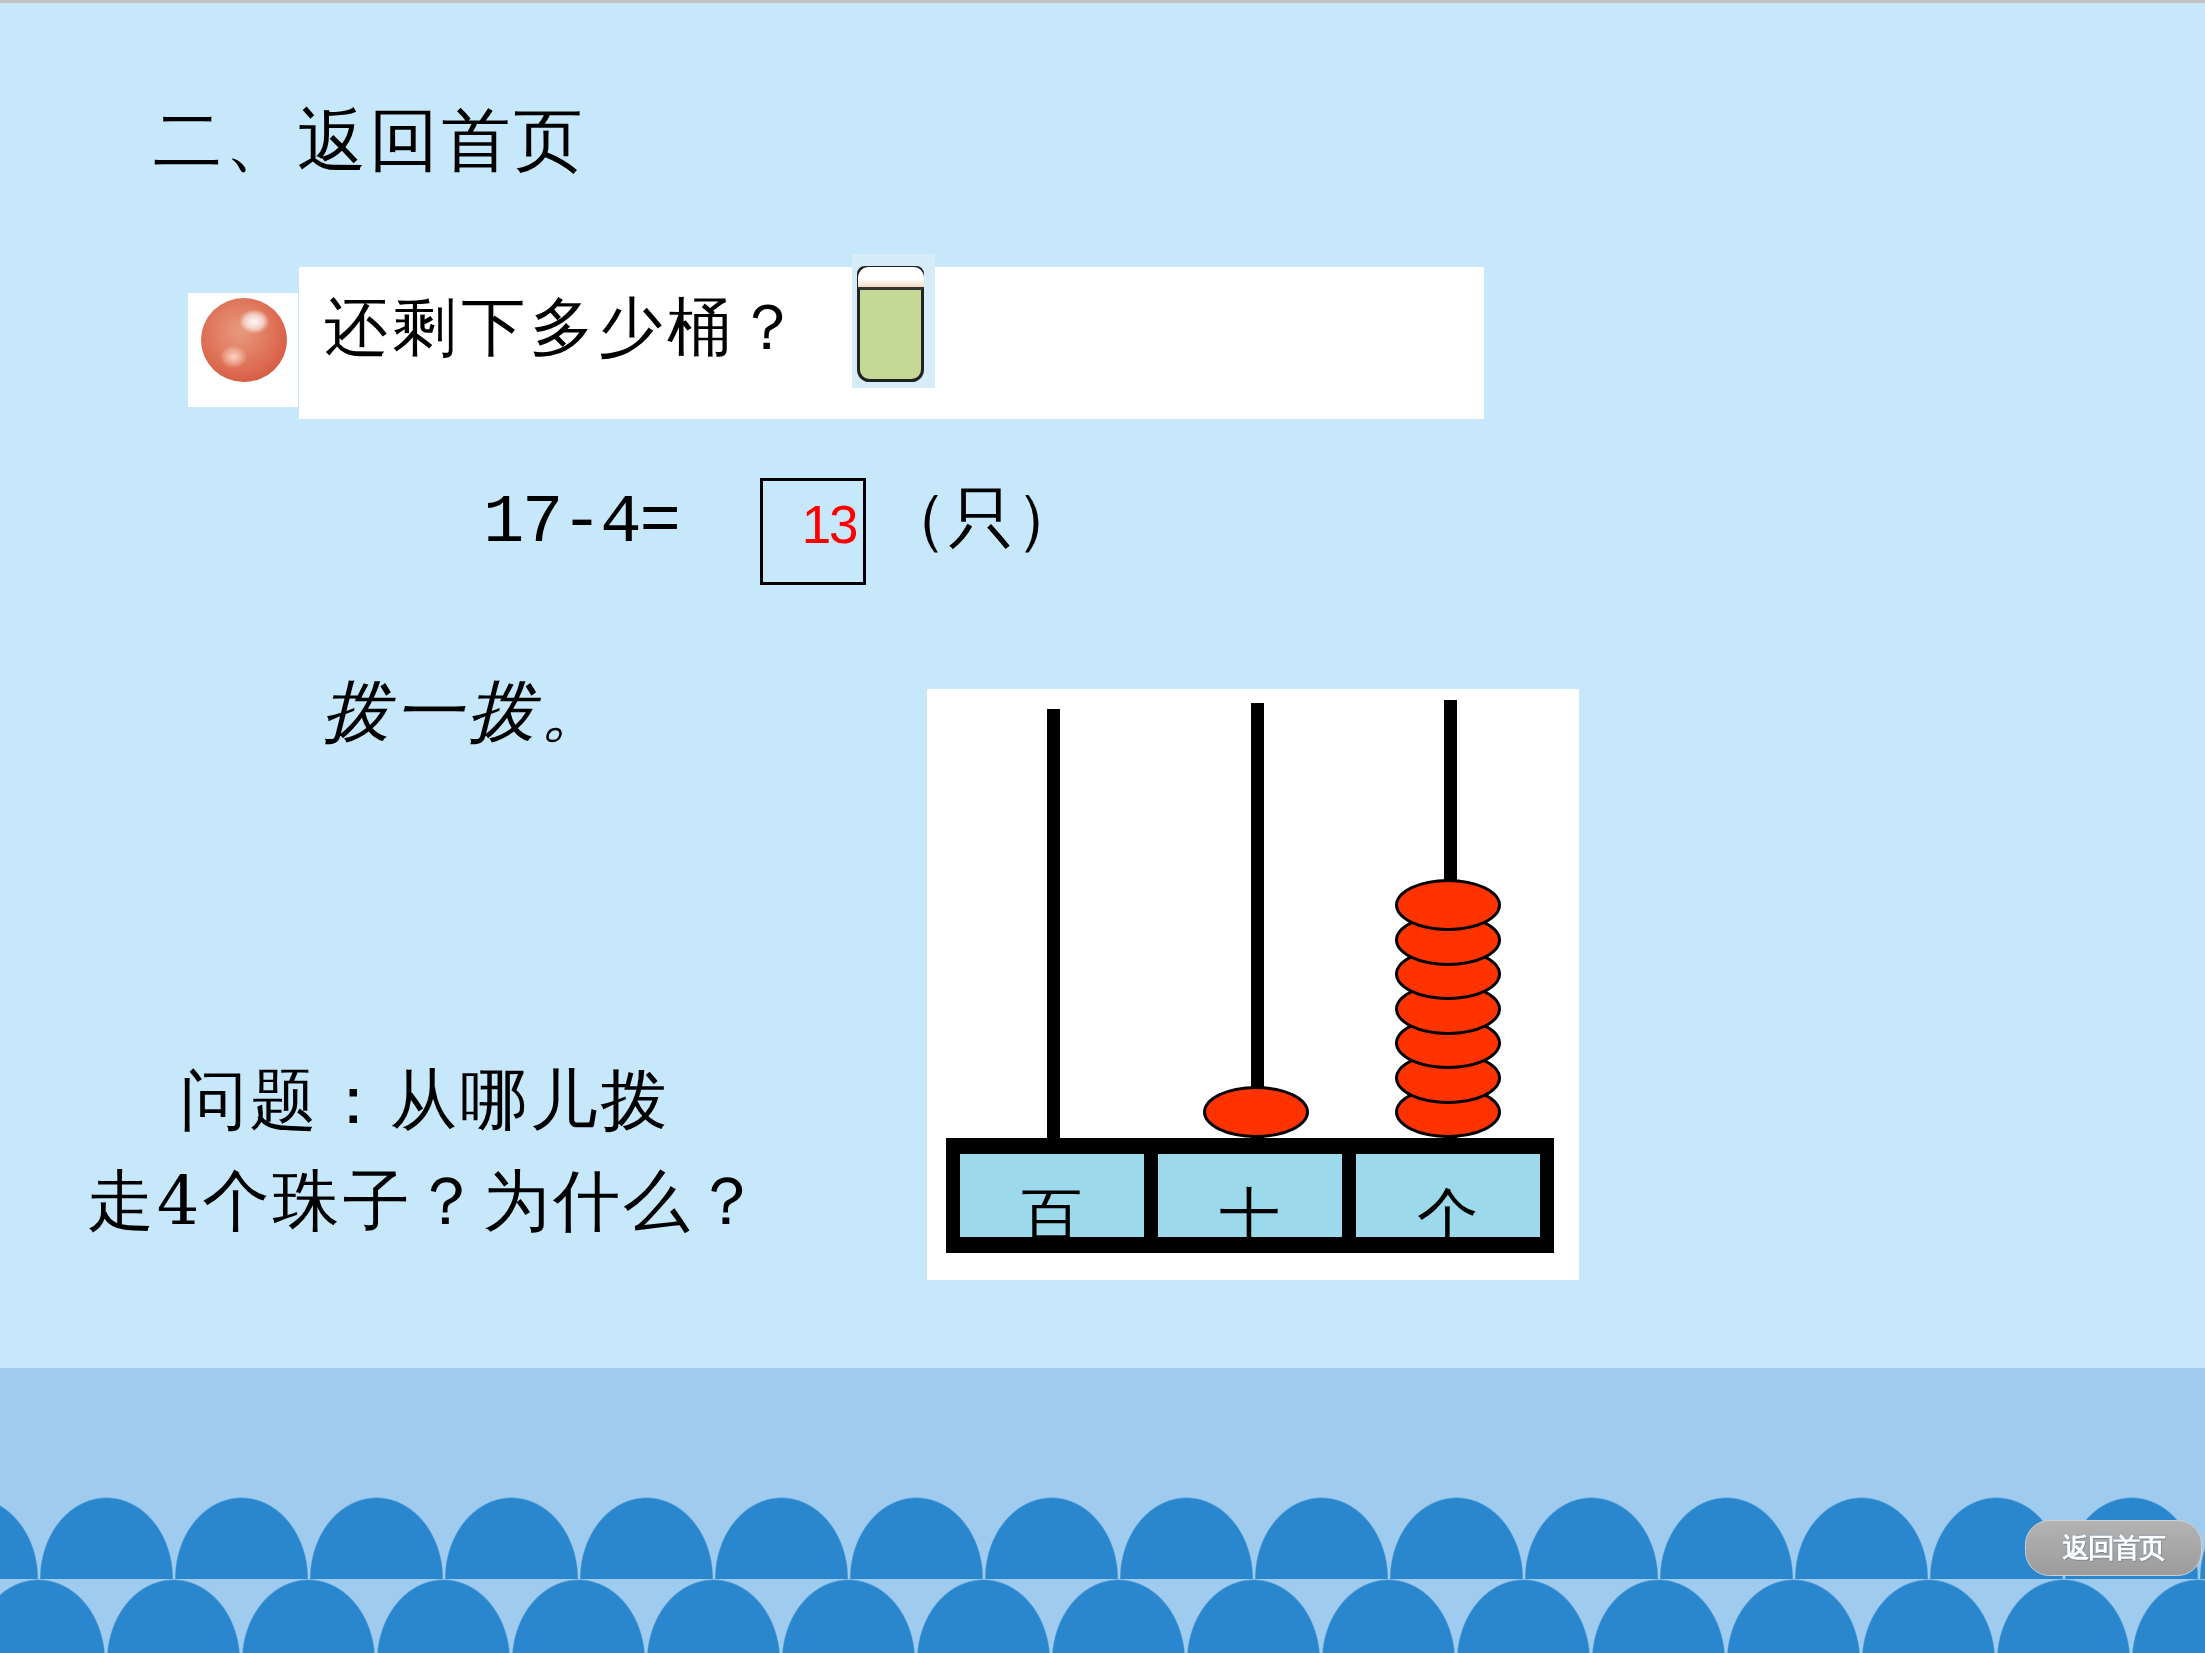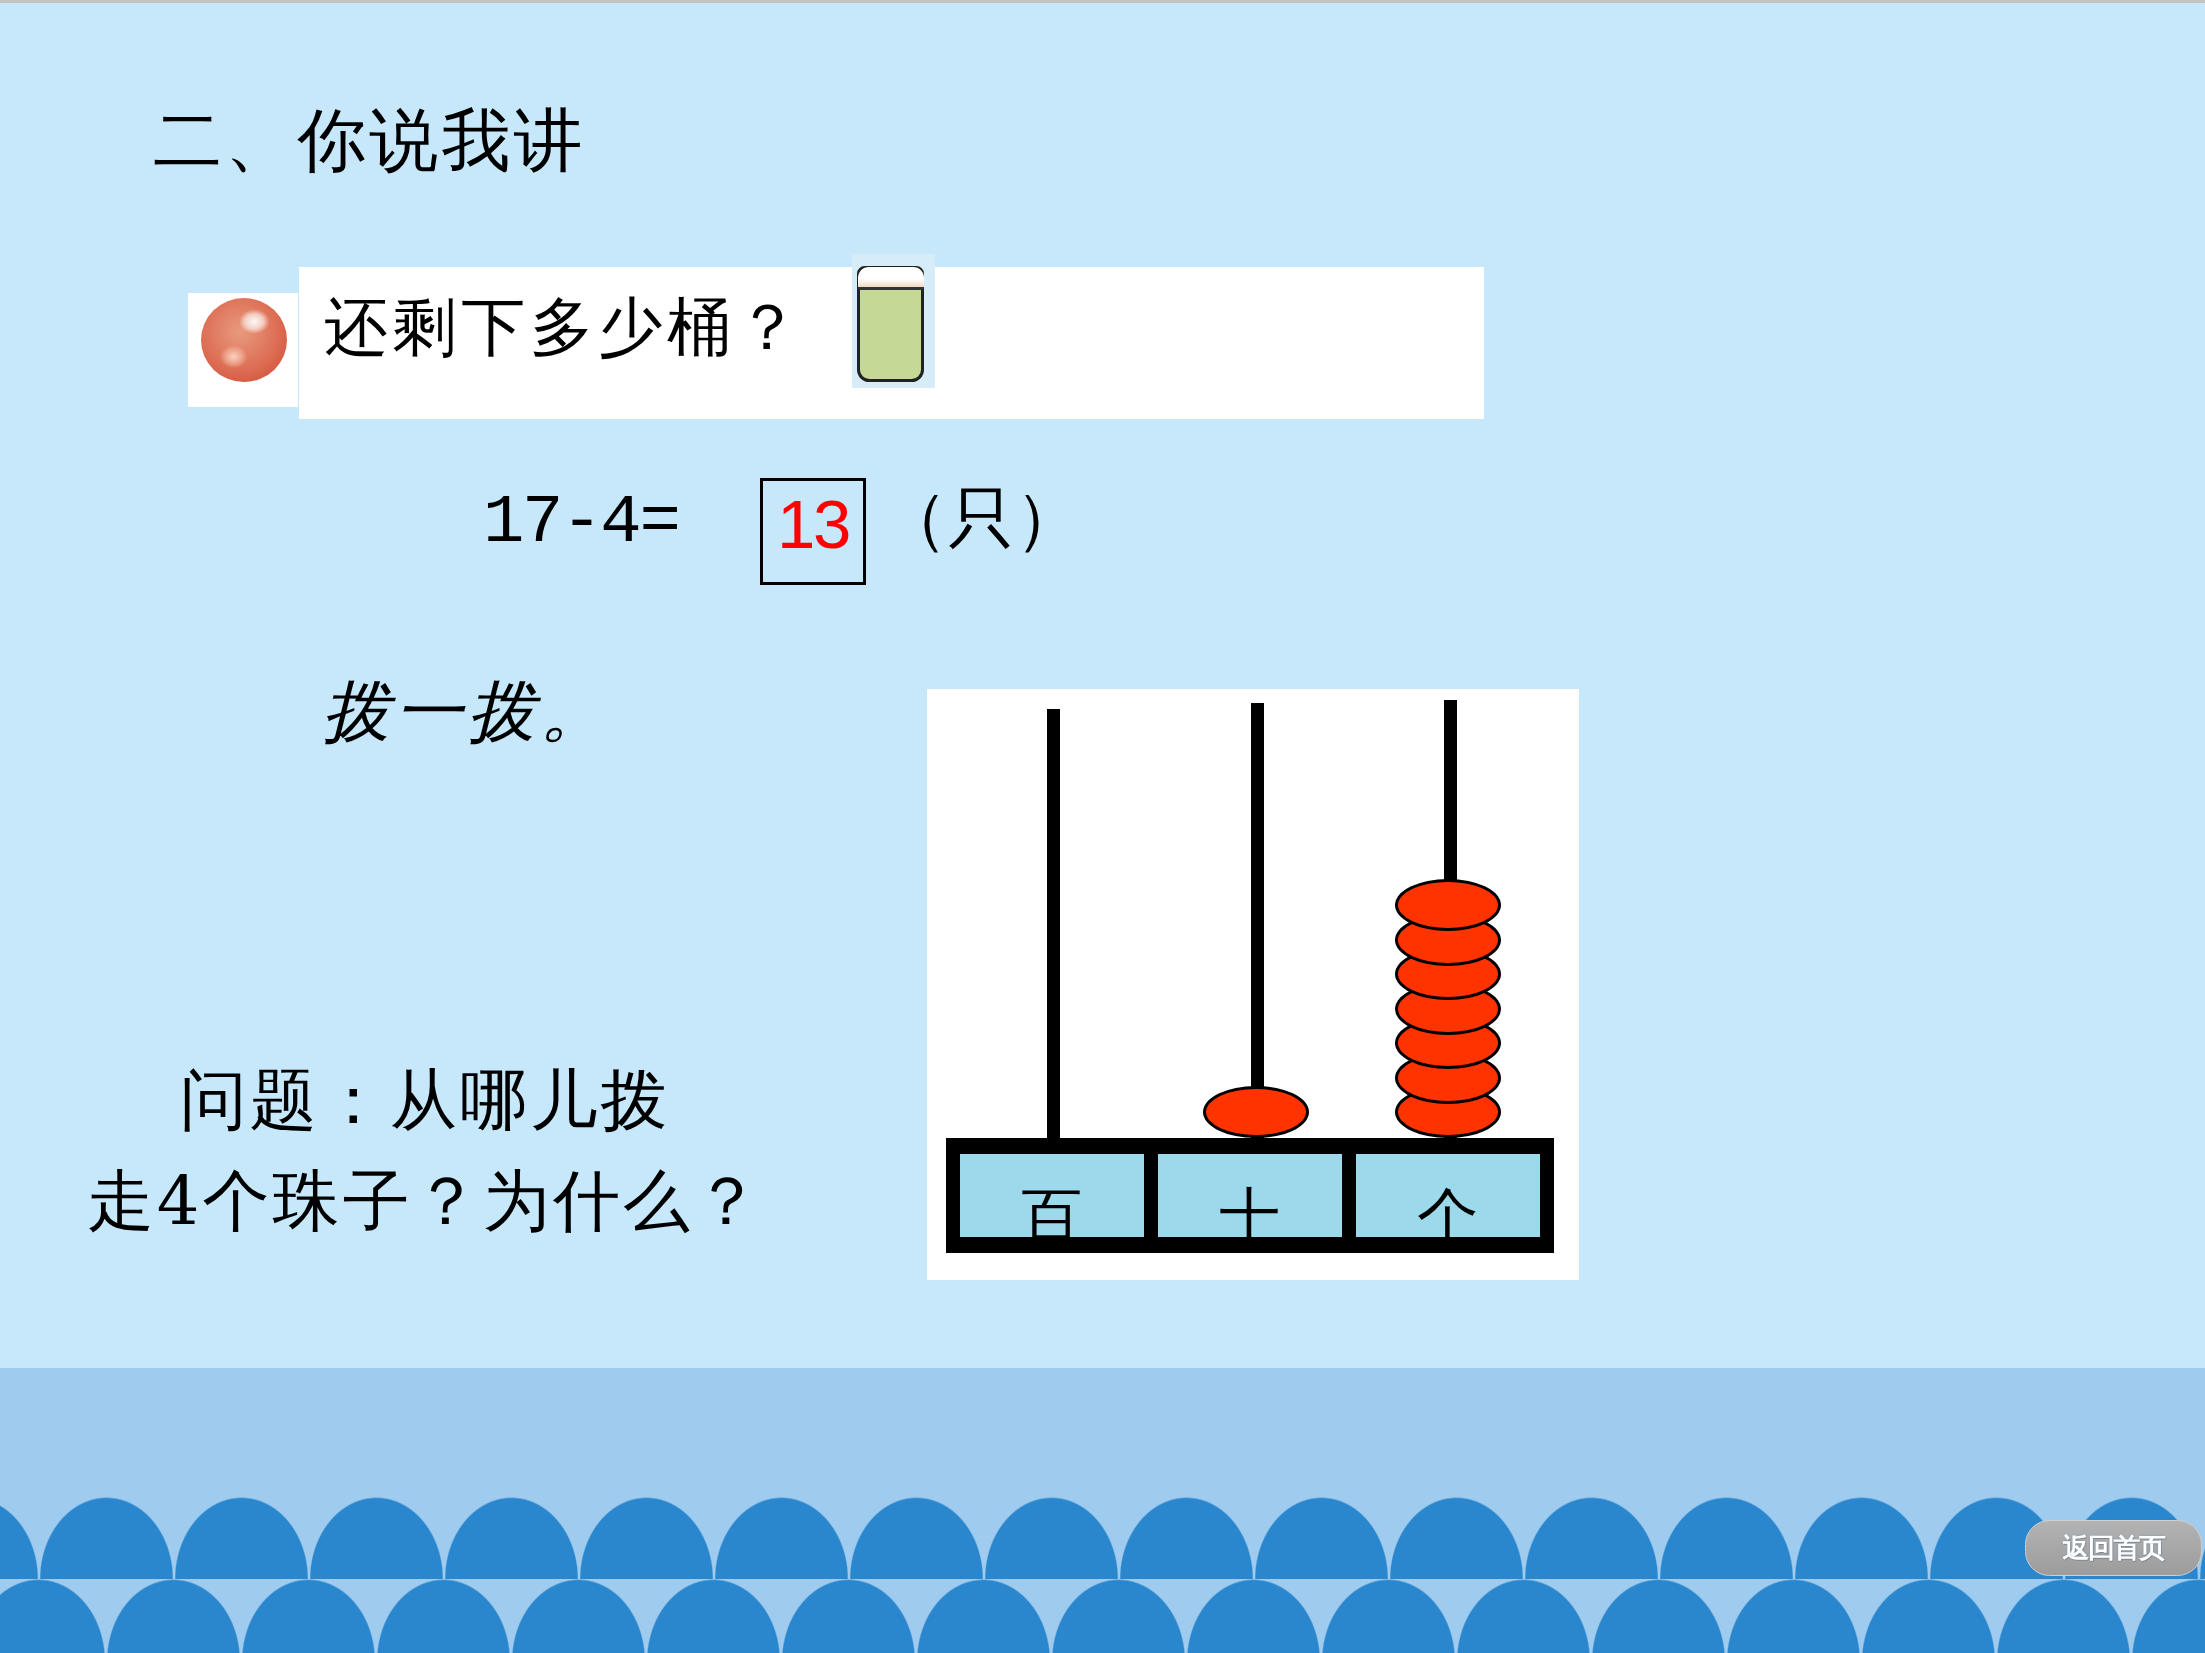--- a/index.html
+++ b/index.html
@@ -31,21 +31,21 @@
     border:3.8px solid #222; border-radius:7.7px 7.7px 12.3px 12.3px; background:#c5d996;
   }
   .bucket-rim {
     position:absolute; left:-2.3px; top:-2.3px; width:66px; height:20px;
     background:linear-gradient(#ffffff 0%, #ffffff 60%, #f1d9bf 100%);
     border-bottom:3.1px solid #333; border-radius:10.7px 10.7px 3.1px 3.1px;
   }
 
   .equation { left:483px; top:489px; font-family:Liberation Mono, monospace; font-size:69px; line-height:69px; letter-spacing:-2.3px; white-space:nowrap; }
   .answer-box { left:760px; top:478px; width:100px; height:101px; border:3.8px solid #000; }
-  .answer { position:absolute; left:0; top:9.2px; width:100%; text-align:center; font-family:"Liberation Sans", sans-serif; font-size:69px; line-height:69px; color:#ff0000; letter-spacing:-2.3px; }
+  .answer { position:absolute; left:0; top:9.2px; width:100%; text-align:center; font-family:"Liberation Sans", sans-serif; font-size:53px; line-height:69px; color:#ff0000; letter-spacing:-2.3px;padding-left:16px; }
   .unit { left:881px; top:485px; font-size:67px; line-height:67px; white-space:nowrap; }
 
   .instruction { left:322px; top:677px; font-size:68px; line-height:69px; letter-spacing:4.6px; white-space:nowrap;font-style:italic; }
 
   .prompt { left:0; width:850px; text-align:center; font-size:67px; line-height:67px; letter-spacing:3.1px; white-space:nowrap; }
   .prompt-1 { top:1067px; }
   .prompt-2 { top:1168px; }
 
   .abacus { left:927px; top:689px; width:652px; height:591px; background:#fff; }
   .rod { position:absolute; width:13px; background:#000; }
@@ -82,21 +82,21 @@
     color:#fff; font-family:"DejaVu Sans", sans-serif; font-size:27px; line-height:54px; text-align:center;
     font-weight:bold; letter-spacing:-1.5px; cursor:pointer;
     text-shadow:0 0 1.5px #6a8fb0, 0.8px 0.8px 0 #888;
   }
 </style>
 </head>
 <body>
 
 <div class="abs top-strip"></div>
 
-<div class="abs title">二、你说我讲</div>
+<div class="abs title">二、返回首页</div>
 
 <div class="abs bead-icon-box">
   <div class="bead-icon"></div>
 </div>
 
 <div class="abs card">
   <div class="abs card-text">还剩下多少桶？</div>
 </div>
 
 <div class="abs bucket-box">

